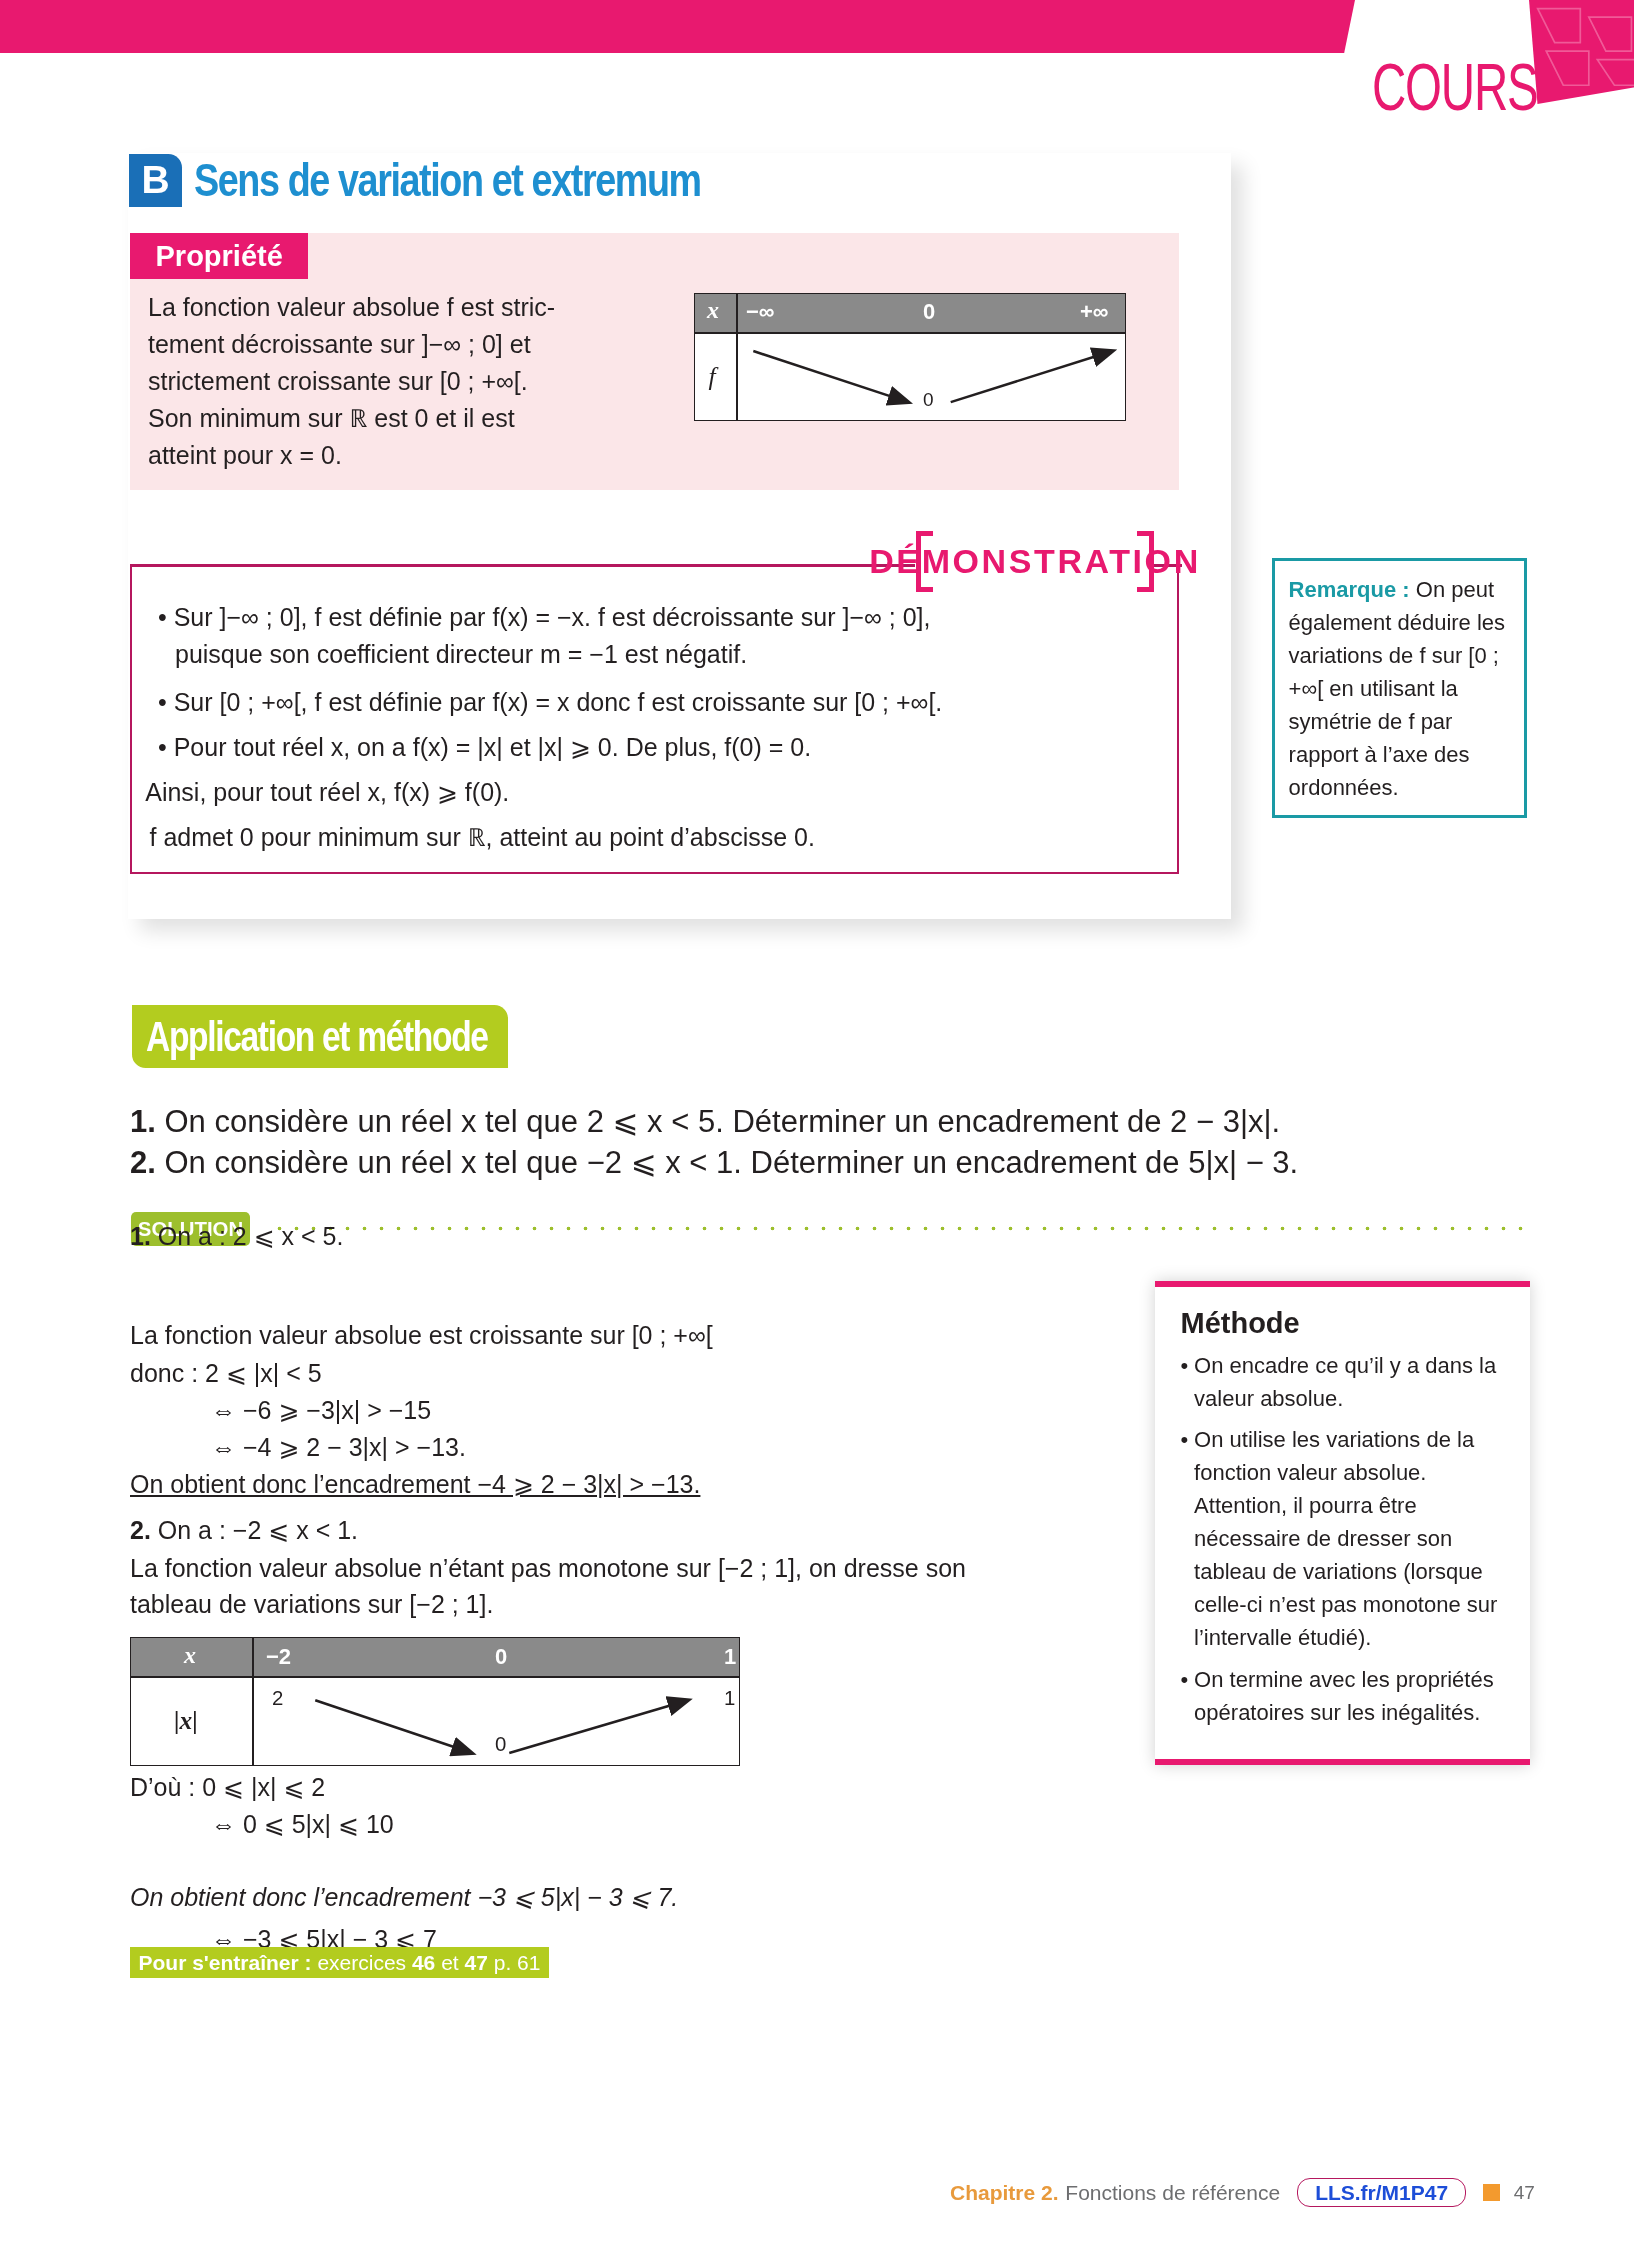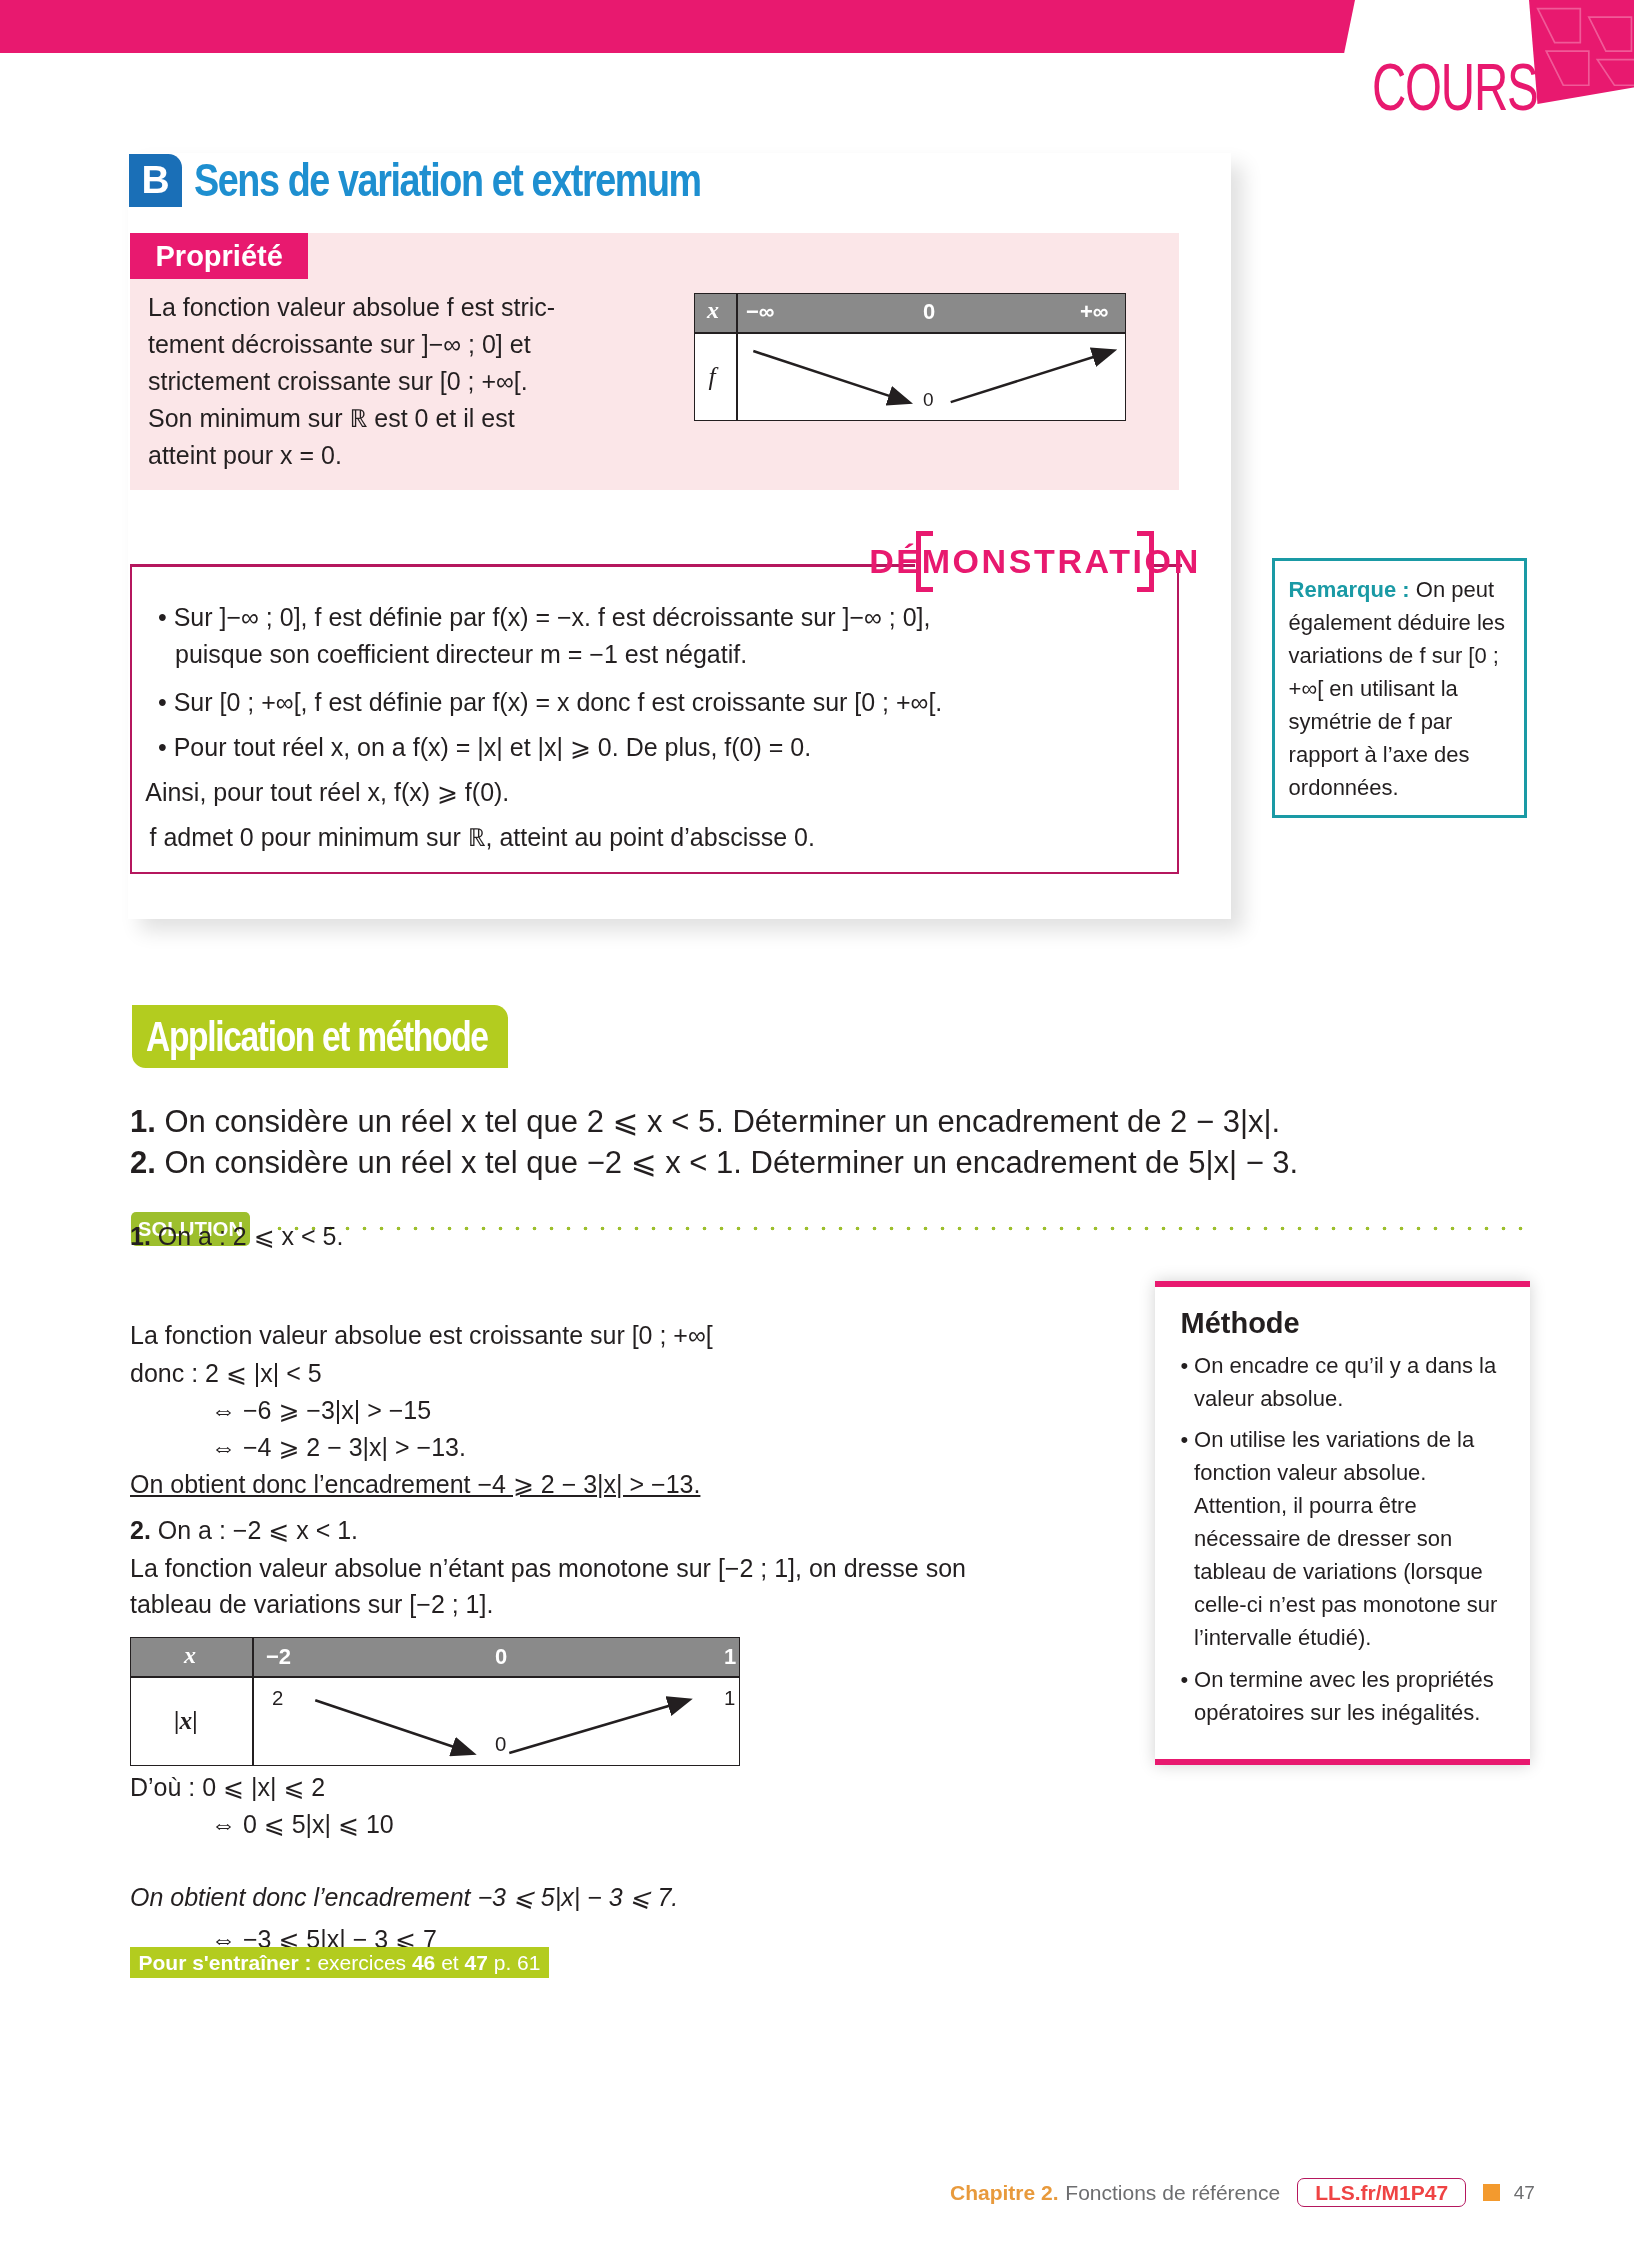--- a/index.html
+++ b/index.html
@@ -73,21 +73,21 @@
   .methode li { font-size: 22px; line-height: 33px; color: #231f20; padding-left: 13.6px; text-indent: -13.6px; margin-bottom: 8.5px; }
   .methode li::before { content: "•"; display: inline-block; width: 13.6px; text-indent: 0; }
 
   .train { position: absolute; left: 130px; top: 1947px; height: 31px; background: #b3cc1f; padding: 0 8.5px; color: #fff; font-size: 21px;
             display: flex; align-items: center; white-space: nowrap; }
   .train b { font-weight: bold; }
 
   .footer { position: absolute; top: 2178px; left: 950px; display: flex; align-items: center; font-size: 21px; white-space: nowrap; }
   .footer .ch { color: #e89a3c; font-weight: bold; }
   .footer .chn { color: #6d6e70; margin-left: 6.8px; }
-  .footer .link { margin-left: 17px; border: 1.7px solid #b5175e; border-radius: 7px; padding: 1.7px 17px; color: #ef4444; font-weight: bold; }
+  .footer .link { margin-left: 17px; border: 1.7px solid #b5175e; border-radius: 13px; padding: 1.7px 17px; color: #1d4ed8; font-weight: bold; }
   .footer .sq { width: 17px; height: 17px; background: #f39a2e; margin-left: 17px; }
   .footer .pg { color: #6d6e70; margin-left: 13.6px; font-size: 19px; }
 </style>
 </head>
 <body>
 
 <div class="topbar"></div>
 <div class="corner-deco">
   <svg width="106" height="104" viewBox="0 0 124 122">
     <g stroke="#f26ba3" stroke-width="2" fill="none" opacity="0.8">

